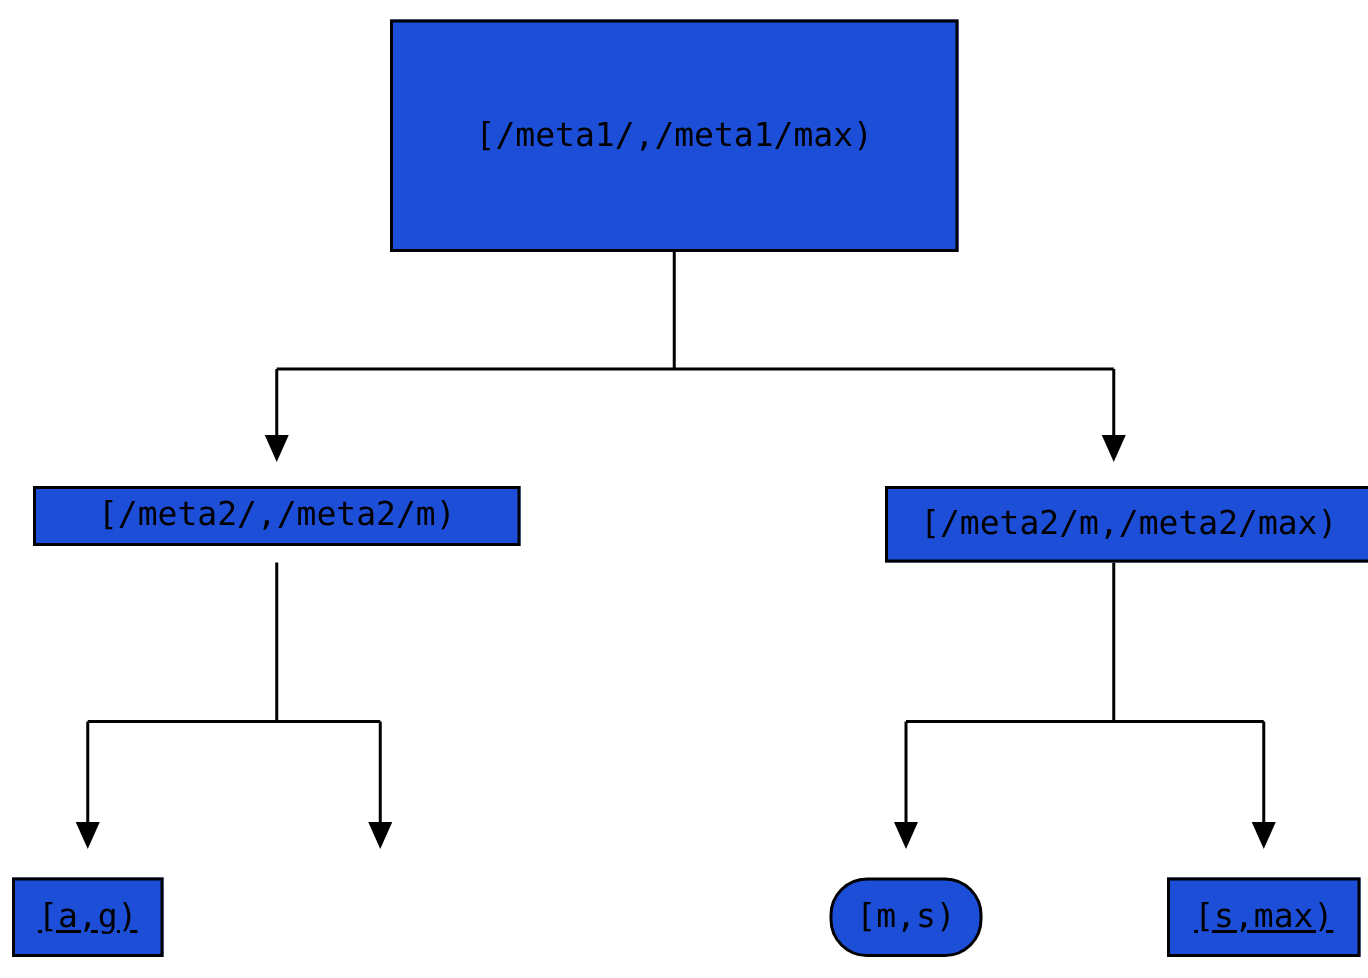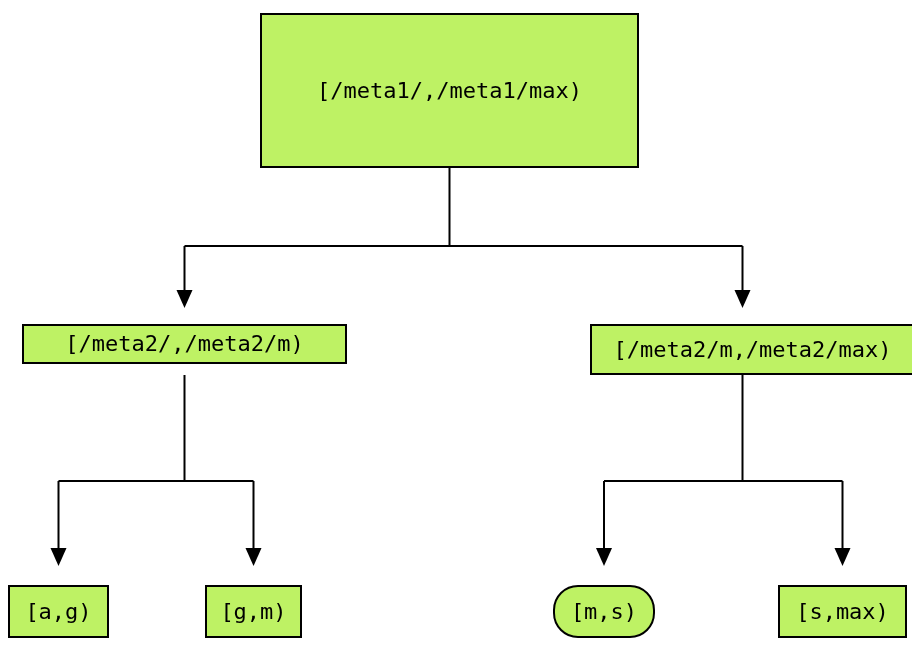--- a/index.html
+++ b/index.html
@@ -19,37 +19,37 @@
     left: 0;
     top: 0;
     width: 912px;
     height: 652px;
     pointer-events: none;
   }
   .node {
     position: absolute;
     box-sizing: border-box;
     border: 2px solid #000000;
-    background: #bef264;
+    background: #1d4ed8;
     display: flex;
     align-items: center;
     justify-content: center;
     font-family: "DejaVu Sans Mono", "Liberation Mono", monospace;
     font-size: 22px;
     line-height: 1;
     color: #000000;
     white-space: nowrap;
   }
   #n-root { left: 260px; top: 13px;  width: 379px; height: 155px; }
   #n-lmid { left: 22px;  top: 324px; width: 325px; height: 40px; }
   #n-rmid { left: 580px; top: 324px; width: 325px; height: 51px; margin-left: 10px; }
-  #n-l1   { left: 8px;   top: 585px; width: 101px; height: 53px; }
+  #n-l1   { left: 8px;   top: 585px; width: 101px; height: 53px; text-decoration: underline; }
   #n-l2   { left: 205px; top: 585px; width: 97px;  height: 53px; }
   #n-l3   { left: 553px; top: 585px; width: 102px; height: 53px; border-radius: 25px; }
-  #n-l4   { left: 778px; top: 585px; width: 129px; height: 53px; }
+  #n-l4   { left: 778px; top: 585px; width: 129px; height: 53px; text-decoration: underline; }
 </style>
 </head>
 <body>
 
 <div class="canvas">
 
   <svg class="edges" viewBox="0 0 912 652" xmlns="http://www.w3.org/2000/svg">
 
     <g stroke="#000000" stroke-width="2" fill="none">
       <path d="M449.5 168 L449.5 246 M184.5 246 L742.5 246 M184.5 246 L184.5 291 M742.5 246 L742.5 291"></path>
@@ -77,23 +77,20 @@
   </div>
 
   <div class="node" id="n-rmid">
     <span>[/meta2/m,/meta2/max)</span>
   </div>
 
   <div class="node" id="n-l1">
     <span>[a,g)</span>
   </div>
 
-  <div class="node" id="n-l2">
-    <span>[g,m)</span>
-  </div>
 
   <div class="node" id="n-l3">
     <span>[m,s)</span>
   </div>
 
   <div class="node" id="n-l4">
     <span>[s,max)</span>
   </div>
 
 </div>

